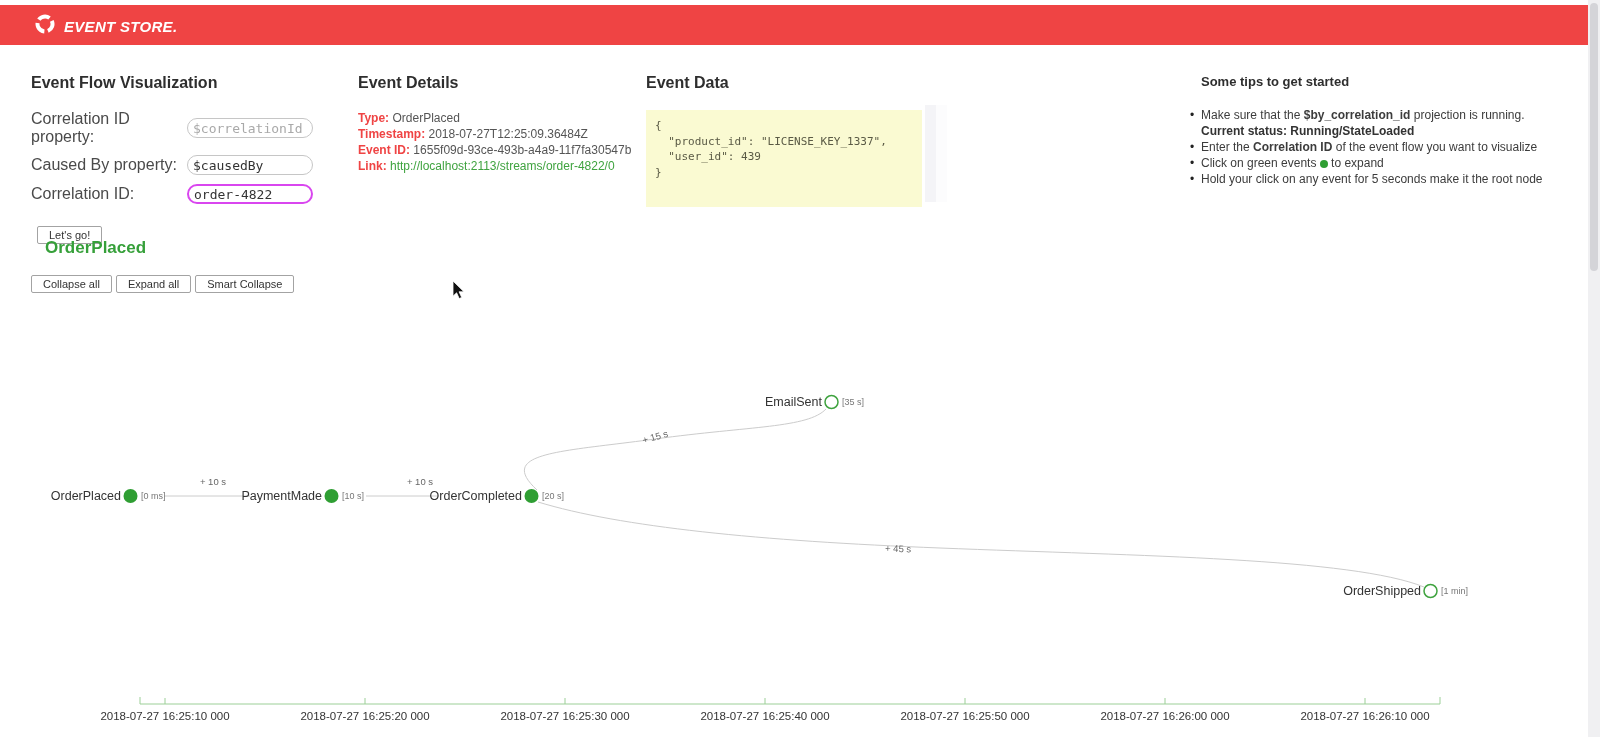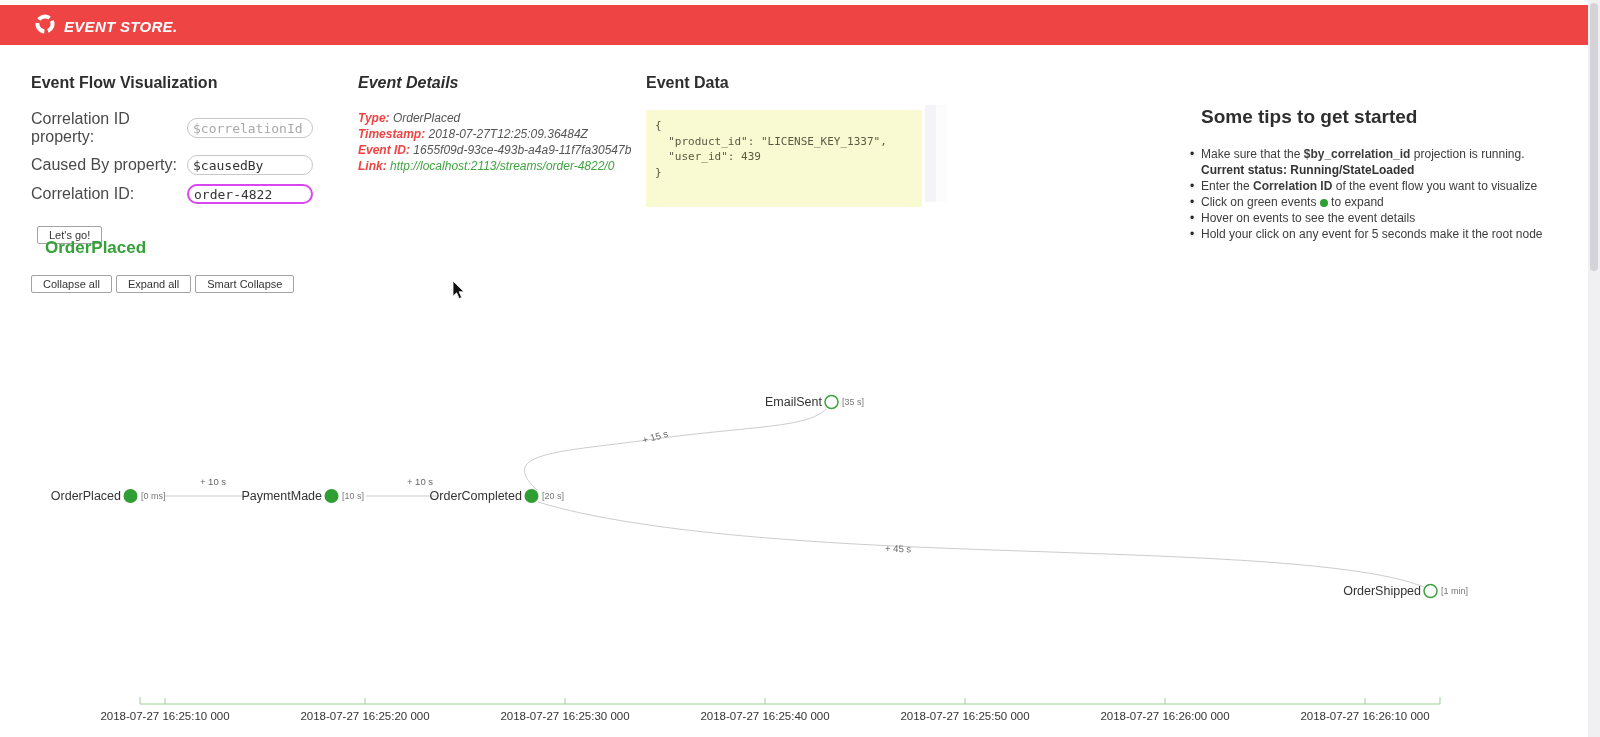--- a/index.html
+++ b/index.html
@@ -25,36 +25,36 @@
     font-family:"DejaVu Sans Mono",monospace;font-size:13px;color:#333;
   }
   .form-row input::placeholder{color:#a9a9a9;}
   .form-row input.focused{border:2px solid #d946ef;width:112px;height:14px;}
   .btn{
     background:#fff;border:1px solid #a3a3a3;border-radius:2px;font-family:"Liberation Sans",sans-serif;
     font-size:11px;color:#333;padding:2px 11px;cursor:pointer;white-space:nowrap;
   }
   .lets-go{margin-top:13px;margin-left:6px;}
   
-  .details-col{position:absolute;left:358px;top:74px;width:285px;font-style:italic;}
+  .details-col{position:absolute;left:358px;top:74px;width:285px;}
   .detail-row{font-size:12px;line-height:16px;color:#555;white-space:nowrap;}
   .detail-row b{color:#ef4444;}
   .detail-link{color:#3fa33f;text-decoration:none;cursor:pointer;}
   
   .data-col{position:absolute;left:646px;top:74px;width:310px;}
   .event-data-box{
     margin:13px 0 0 0;width:258px;height:81px;background:#fafad2;border:none;
     font-family:"DejaVu Sans Mono",monospace;font-size:11px;line-height:15.5px;color:#5a5a45;
     padding:8px 9px;white-space:pre;overflow:hidden;
   }
   .data-scroll-track{position:absolute;left:279px;top:31px;width:22px;height:97px;background:#f4f4f7;}
   .data-scroll-thumb{position:absolute;left:290px;top:31px;width:11px;height:97px;background:#fcfcfd;}
   
   .tips-col{position:absolute;left:1190px;top:74px;width:396px;}
-  .tips-col .col-heading{margin-left:11px;font-size:19px;margin-top:32px;}
+  .tips-col .col-heading{margin-left:11px;font-size:13px;}
   .tips-list{list-style:none;margin:0;padding:0 0 0 11px;}
   .tips-list li{position:relative;font-size:12px;line-height:16px;color:#3c3c3c;}
   .tips-list li::before{content:"•";position:absolute;left:-11px;color:#222;}
   .tip-status{font-weight:bold;color:#333;}
   .dot-inline{display:inline-block;width:8px;height:8px;border-radius:50%;background:#2f9e33;vertical-align:-1px;}
   
   .root-label{position:absolute;left:45px;top:238px;margin:0;font-size:17px;font-weight:bold;color:#36a03a;}
   .graph-buttons{position:absolute;left:31px;top:275px;display:flex;gap:4px;}
   
   .graph-svg{position:absolute;left:0;top:0;width:1600px;height:737px;}
@@ -138,23 +138,20 @@
   <ul class="tips-list">
     <li>
       <span>Make sure that the </span><b>$by_correlation_id</b><span> projection is running.</span>
       <div class="tip-status">Current status: Running/StateLoaded</div>
     </li>
     <li>
       <span>Enter the </span><b>Correlation ID</b><span> of the event flow you want to visualize</span>
     </li>
     <li>
       <span>Click on green events </span><span class="dot-inline"></span><span> to expand</span>
-    </li>
-    <li>
-      <span>Hover on events to see the event details</span>
     </li>
     <li>
       <span>Hold your click on any event for 5 seconds make it the root node</span>
     </li>
   </ul>
 </div>
 
 <h3 class="root-label">OrderPlaced</h3>
 <div class="graph-buttons">
   <button class="btn">Collapse all</button>

